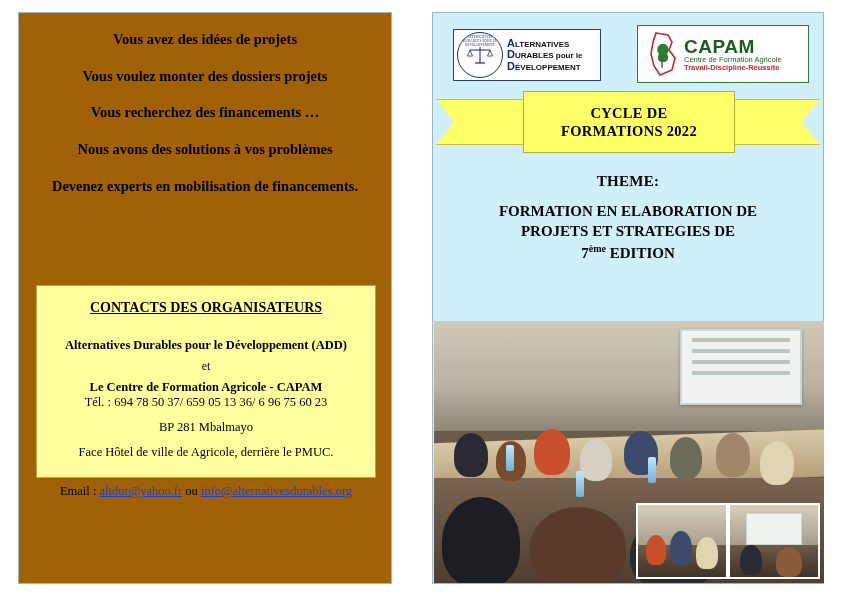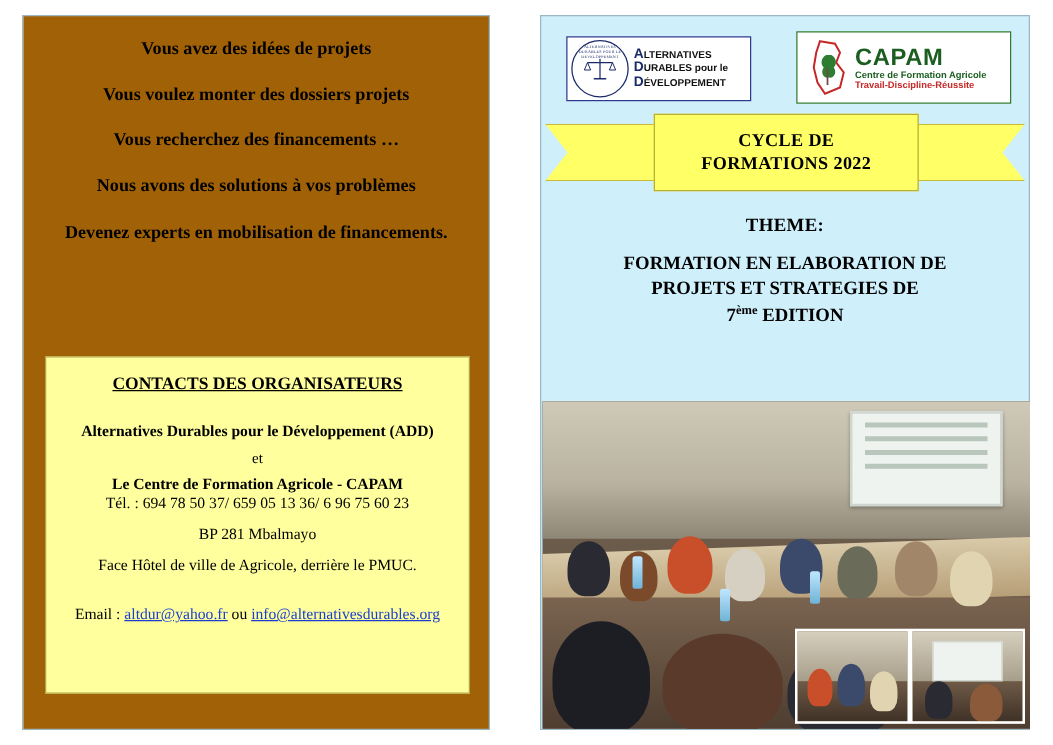--- a/index.html
+++ b/index.html
@@ -43,21 +43,21 @@
   }
   .slogan.last {
     margin-bottom: 10px;
   }
 
   .contacts-box {
     position: absolute;
     left: 17px;
     top: 272px;
     width: 340px;
-    height: 270px;
+    height: 193px;
     background: #ffff9e;
     border: 1px solid #b3a54a;
     box-sizing: border-box;
     text-align: center;
     padding: 14px 10px 10px 10px;
   }
   .contacts-title {
     font-weight: bold;
     font-size: 14px;
     text-decoration: underline;
@@ -187,21 +187,21 @@
   }
   .logo-capam .capam-name {
     font-family: "Liberation Sans", sans-serif;
     font-weight: bold;
     font-size: 19px;
     color: #1b5e20;
     letter-spacing: 0.5px;
   }
   .logo-capam .capam-sub {
     font-family: "Liberation Sans", sans-serif;
-    font-weight: bold;
+    font-weight: normal;
     font-size: 7.5px;
     color: #1b5e20;
     white-space: nowrap;
   }
   .logo-capam .capam-motto {
     font-family: "Liberation Sans", sans-serif;
     font-weight: bold;
     font-size: 7.5px;
     color: #c62828;
     white-space: nowrap;

